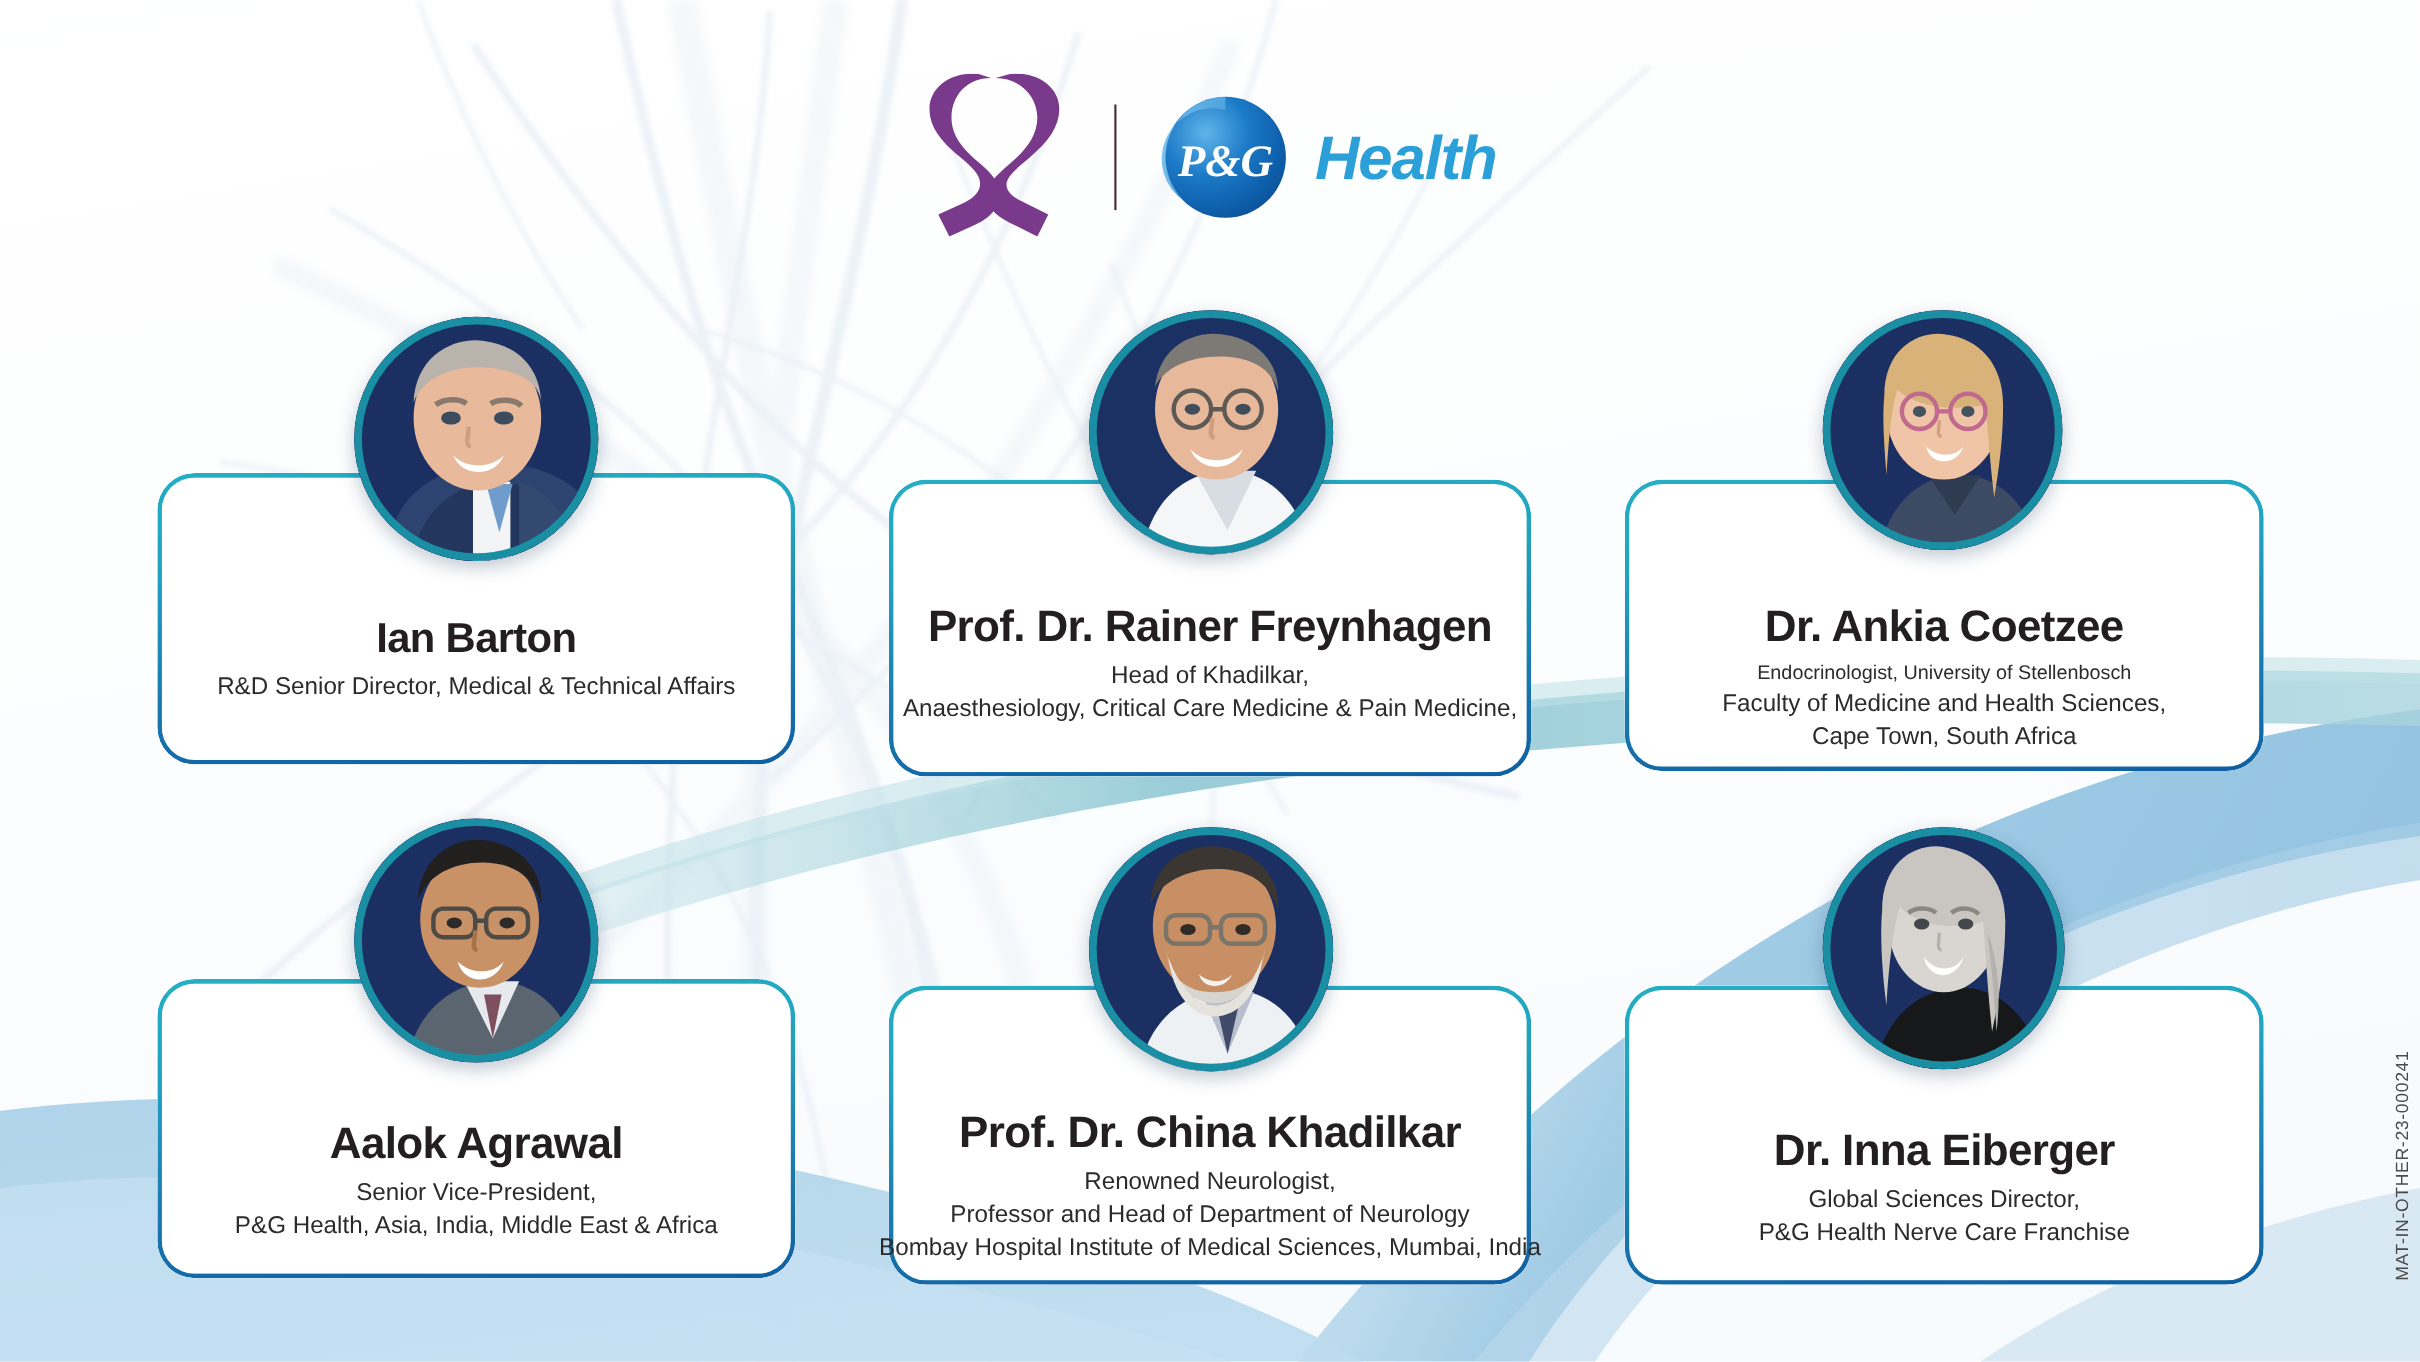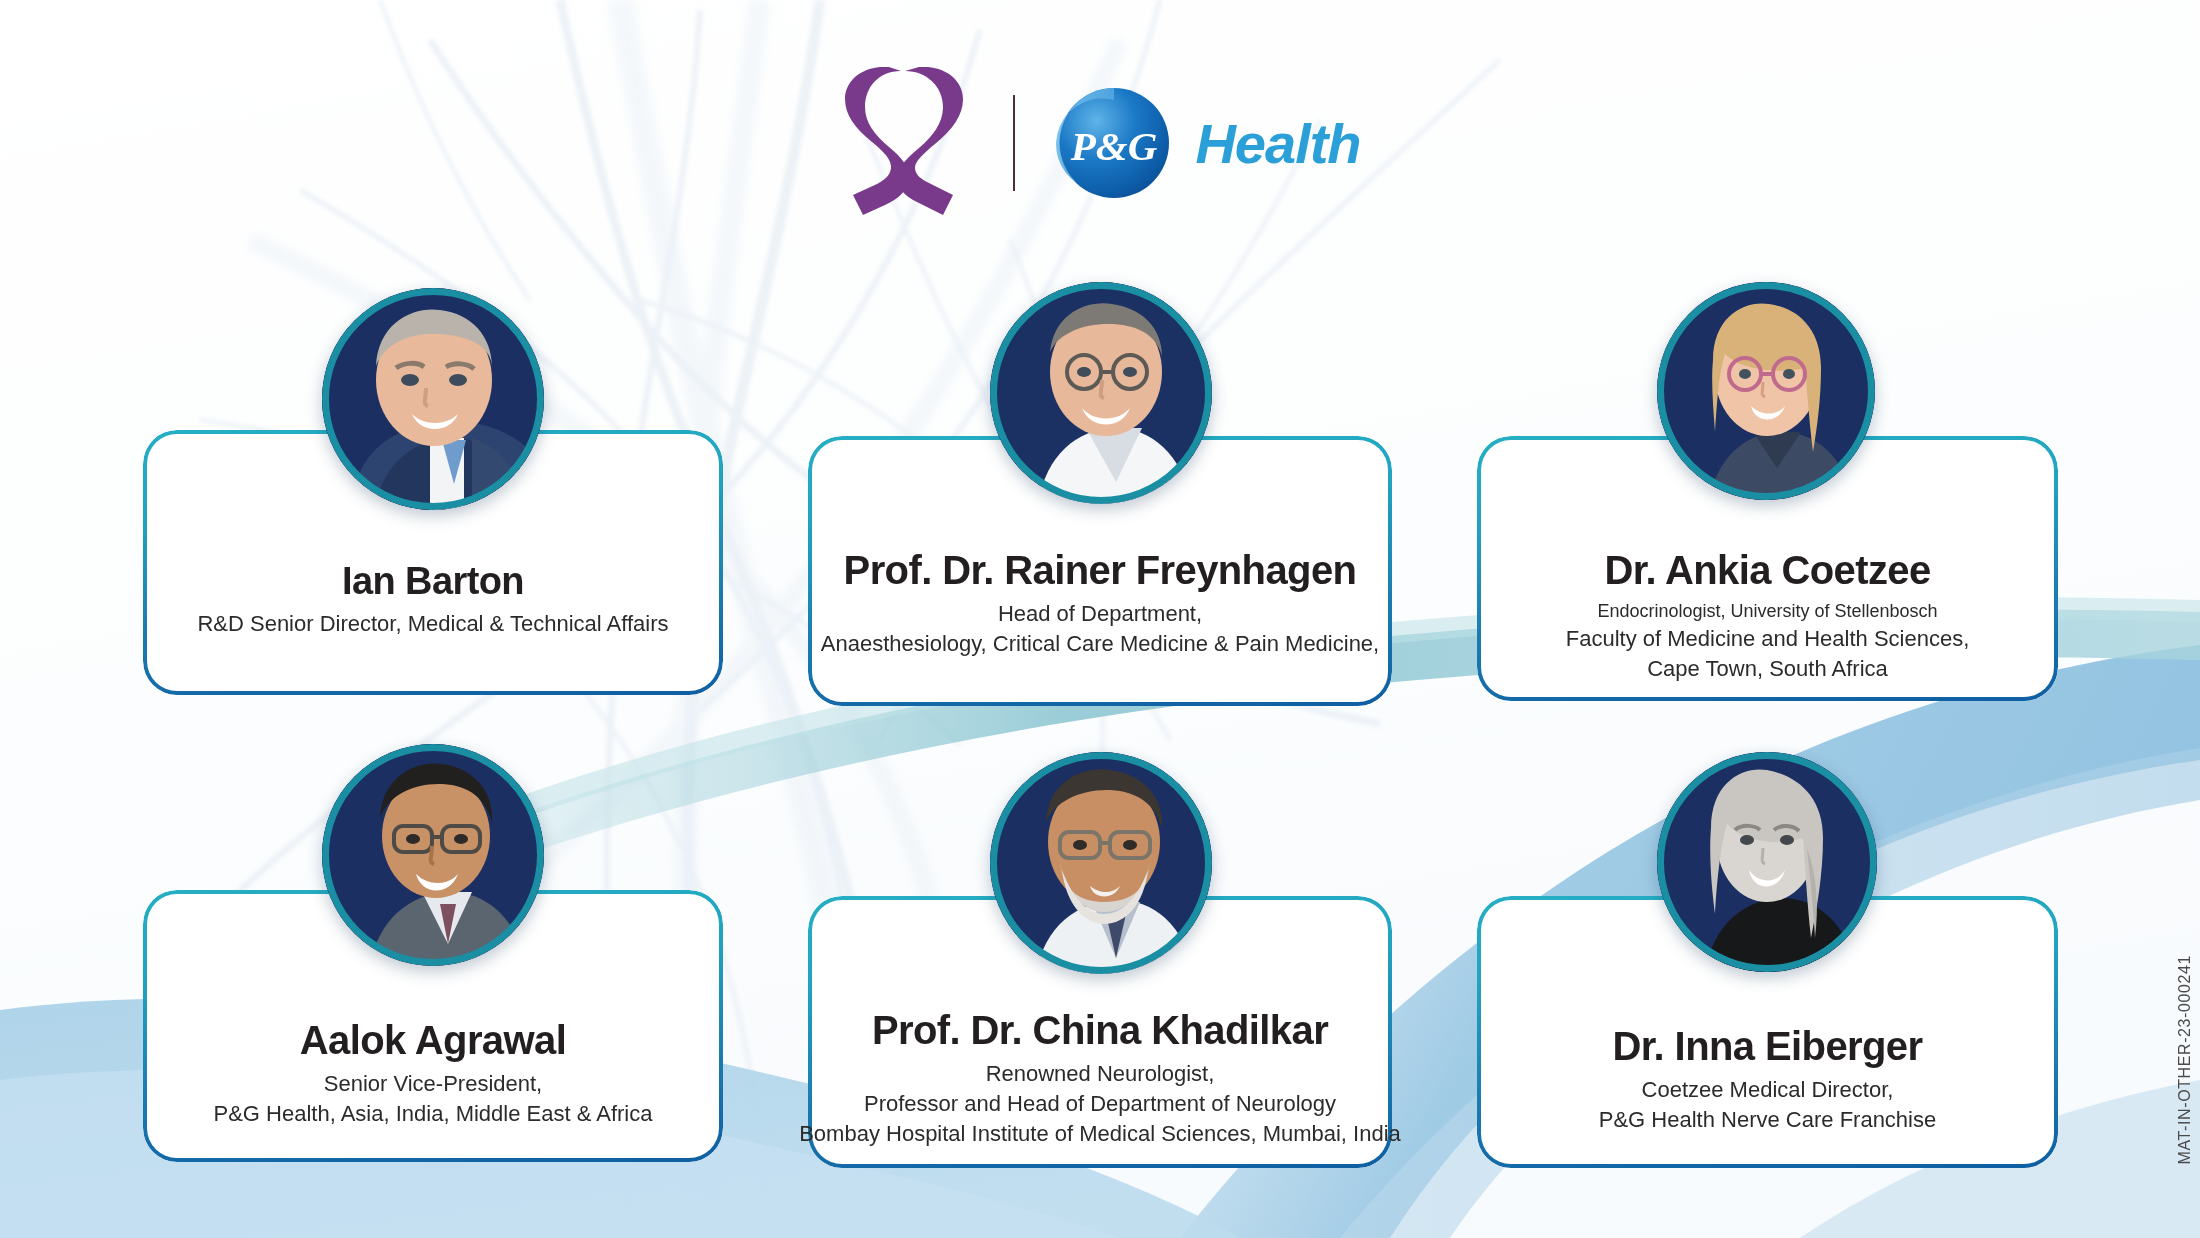--- a/index.html
+++ b/index.html
@@ -257,21 +257,21 @@
       </g>
     </svg>
   </div>
   <div class="avatar-ring"></div>
 </div>
 
 <div class="card" style="left:808px; top:436px; width:584px; height:270px;">
   <div class="card-border"></div>
   <div class="card-inner">
     <div class="person-name" style="margin-top:112px; font-size:40px;">Prof. Dr. Rainer Freynhagen</div>
-    <div class="person-line" style="margin-top:8px; font-size:22px;">Head of Department,</div>
+    <div class="person-line" style="margin-top:8px; font-size:22px;">Head of Khadilkar,</div>
     <div class="person-line" style="margin-top:4px; font-size:22px;">Anaesthesiology, Critical Care Medicine &amp; Pain Medicine,</div>
   </div>
 </div>
 <div class="avatar" style="left:990px; top:282px; width:222px; height:222px;">
   <div class="avatar-photo">
     <svg viewBox="0 0 222 222" width="222" height="222">
       <rect width="222" height="222" fill="#1b3063"></rect>
       <path d="M48 222 C56 172 88 148 122 146 C158 144 192 170 202 222 Z" fill="#f4f6f8"></path>
       <path d="M96 146 L126 200 L152 146 Z" fill="#d8dde4"></path>
       <ellipse cx="116" cy="90" rx="56" ry="64" fill="#e8b89a"></ellipse>
@@ -377,21 +377,21 @@
       <path d="M100 134 C110 142 122 142 130 134 C124 148 104 148 100 134 Z" fill="#f4f1ee"></path>
     </svg>
   </div>
   <div class="avatar-ring"></div>
 </div>
 
 <div class="card" style="left:1477px; top:896px; width:581px; height:272px;">
   <div class="card-border"></div>
   <div class="card-inner">
     <div class="person-name" style="margin-top:128px; font-size:40px;">Dr. Inna Eiberger</div>
-    <div class="person-line" style="margin-top:8px; font-size:22px;">Coetzee Medical Director,</div>
+    <div class="person-line" style="margin-top:8px; font-size:22px;">Global Sciences Director,</div>
     <div class="person-line" style="margin-top:4px; font-size:22px;">P&amp;G Health Nerve Care Franchise</div>
   </div>
 </div>
 <div class="avatar" style="left:1657px; top:752px; width:220px; height:220px;">
   <div class="avatar-photo">
     <svg viewBox="0 0 220 220" width="220" height="220">
       <rect width="220" height="220" fill="#1b2f63"></rect>
       <path d="M48 220 C56 172 88 148 122 146 C156 144 190 168 200 220 Z" fill="#17181a"></path>
       <ellipse cx="110" cy="90" rx="50" ry="60" fill="#d9d6d2"></ellipse>
       <path d="M54 76 C54 30 86 14 110 18 C142 24 166 46 166 86 C166 122 160 156 154 186

